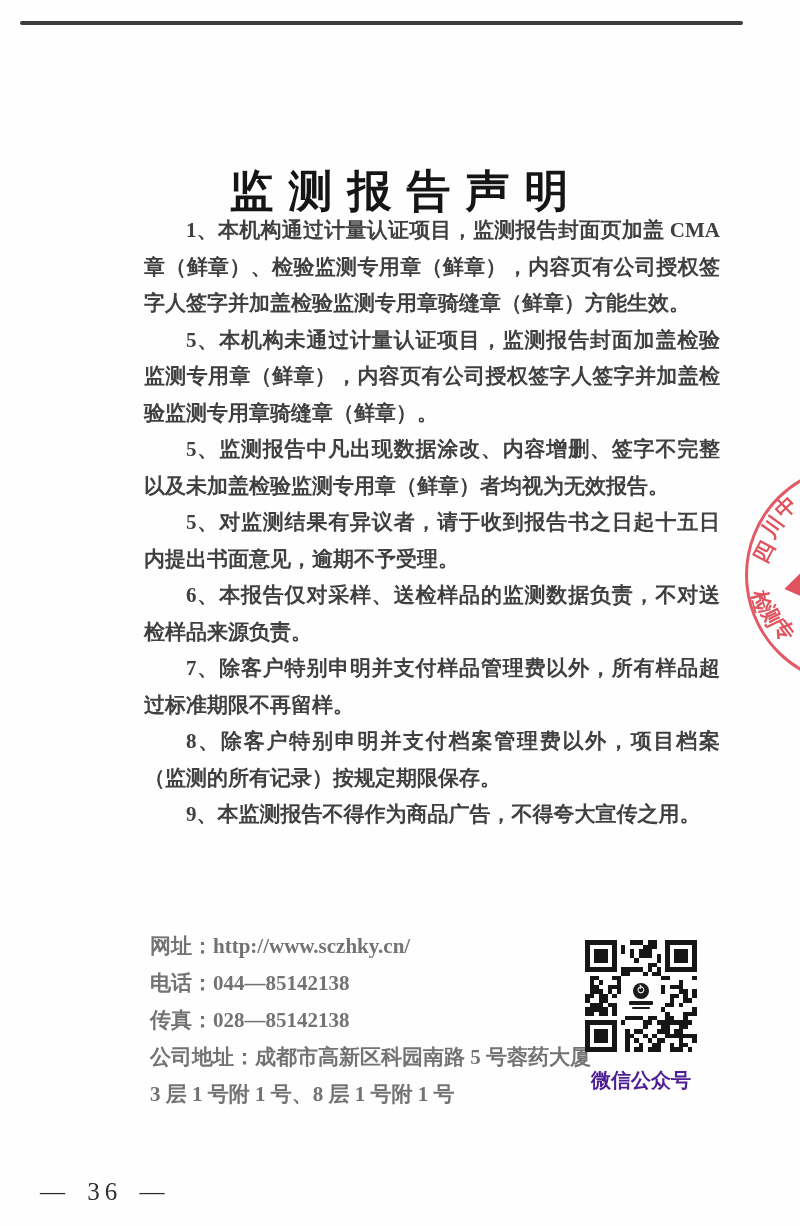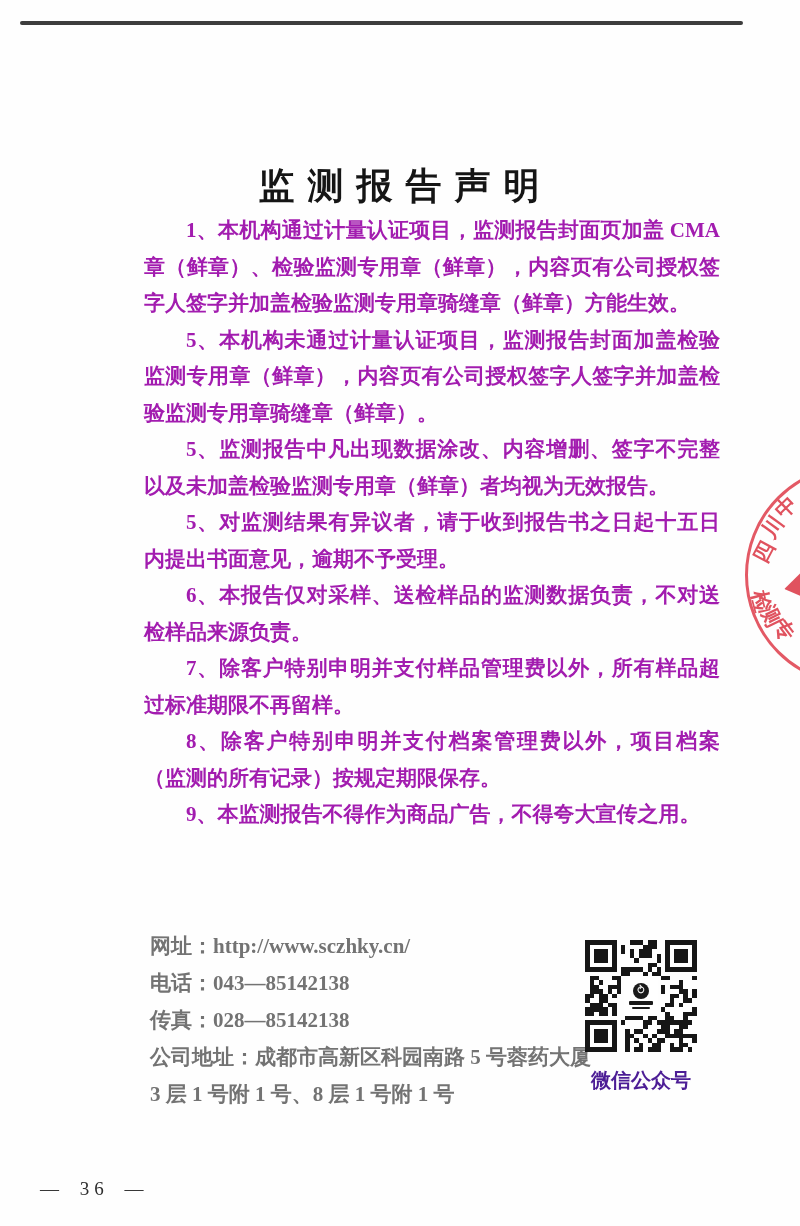--- a/index.html
+++ b/index.html
@@ -12,28 +12,28 @@
     font-family:"Liberation Serif","DejaVu Serif",serif;
     color:#1b1b1b;
   }
   .top-rule{
     position:absolute;left:20px;top:21px;width:723px;height:4px;
     background:#3d3d3d;border-radius:2px;
   }
   .doc-title{
     position:absolute;left:0;top:162px;width:800px;
     text-align:center;
-    font-size:36px;font-weight:700;letter-spacing:2px;
+    font-size:44px;font-weight:700;letter-spacing:2px;
     color:#151515;
   }
   .statements{
     position:absolute;left:144px;top:212px;width:576px;
     font-size:21px;line-height:36.5px;font-weight:600;
     text-align:justify;
-    color:#a21caf;
+    color:#404040;
   }
   .statements p{margin:0;text-indent:2em;}
   .contact{
     position:absolute;left:150px;top:928px;width:450px;
     font-size:21px;line-height:37px;font-weight:600;
     color:#737373;
   }
   .contact-line{white-space:nowrap;}
   .qr-block{position:absolute;left:584px;top:940px;width:114px;}
   .qr-code{position:relative;width:114px;height:112px;}
@@ -49,21 +49,21 @@
     font-family:"DejaVu Sans",sans-serif;
   }
   .qr-logo-bar1{width:24px;height:4px;background:#1a1a1a;border-radius:1px;}
   .qr-logo-bar2{width:18px;height:2px;background:#1a1a1a;border-radius:1px;}
   .qr-caption{
     margin-top:15px;width:114px;text-align:center;
     font-size:20px;font-weight:600;color:#4c1d95;white-space:nowrap;
   }
   .page-label{
     position:absolute;left:40px;top:1178px;
-    font-size:19px;letter-spacing:5px;word-spacing:6px;color:#2e2e2e;
+    font-size:25px;letter-spacing:5px;word-spacing:6px;color:#2e2e2e;
   }
   
   .stamp{
     position:absolute;left:745px;top:464px;width:216px;height:216px;
     border:3px solid #e04350;border-radius:50%;
     opacity:0.88;
   }
   .stamp-char{
     position:absolute;
     font-size:21px;font-weight:700;color:#dc3b49;
@@ -91,21 +91,21 @@
     <p>5、监测报告中凡出现数据涂改、内容增删、签字不完整以及未加盖检验监测专用章（鲜章）者均视为无效报告。</p>
     <p>5、对监测结果有异议者，请于收到报告书之日起十五日内提出书面意见，逾期不予受理。</p>
     <p>6、本报告仅对采样、送检样品的监测数据负责，不对送检样品来源负责。</p>
     <p>7、除客户特别申明并支付样品管理费以外，所有样品超过标准期限不再留样。</p>
     <p>8、除客户特别申明并支付档案管理费以外，项目档案（监测的所有记录）按规定期限保存。</p>
     <p>9、本监测报告不得作为商品广告，不得夸大宣传之用。</p>
   </div>
 
   <div class="contact">
     <div class="contact-line">网址：http://www.sczhky.cn/</div>
-    <div class="contact-line">电话：043—85142138</div>
+    <div class="contact-line">电话：044—85142138</div>
     <div class="contact-line">传真：028—85142138</div>
     <div class="contact-line">公司地址：成都市高新区科园南路 5 号蓉药大厦</div>
     <div class="contact-line">3 层 1 号附 1 号、8 层 1 号附 1 号</div>
   </div>
 
   <div class="qr-block">
     <div class="qr-code">
         <svg width="114" height="112" viewBox="0 0 113.5 113.5" shape-rendering="crispEdges" xmlns="http://www.w3.org/2000/svg">
           <rect x="45.5" y="0.5" width="4.5" height="4.5" fill="#161616"></rect>
           <rect x="50" y="0.5" width="4.5" height="4.5" fill="#161616"></rect>

